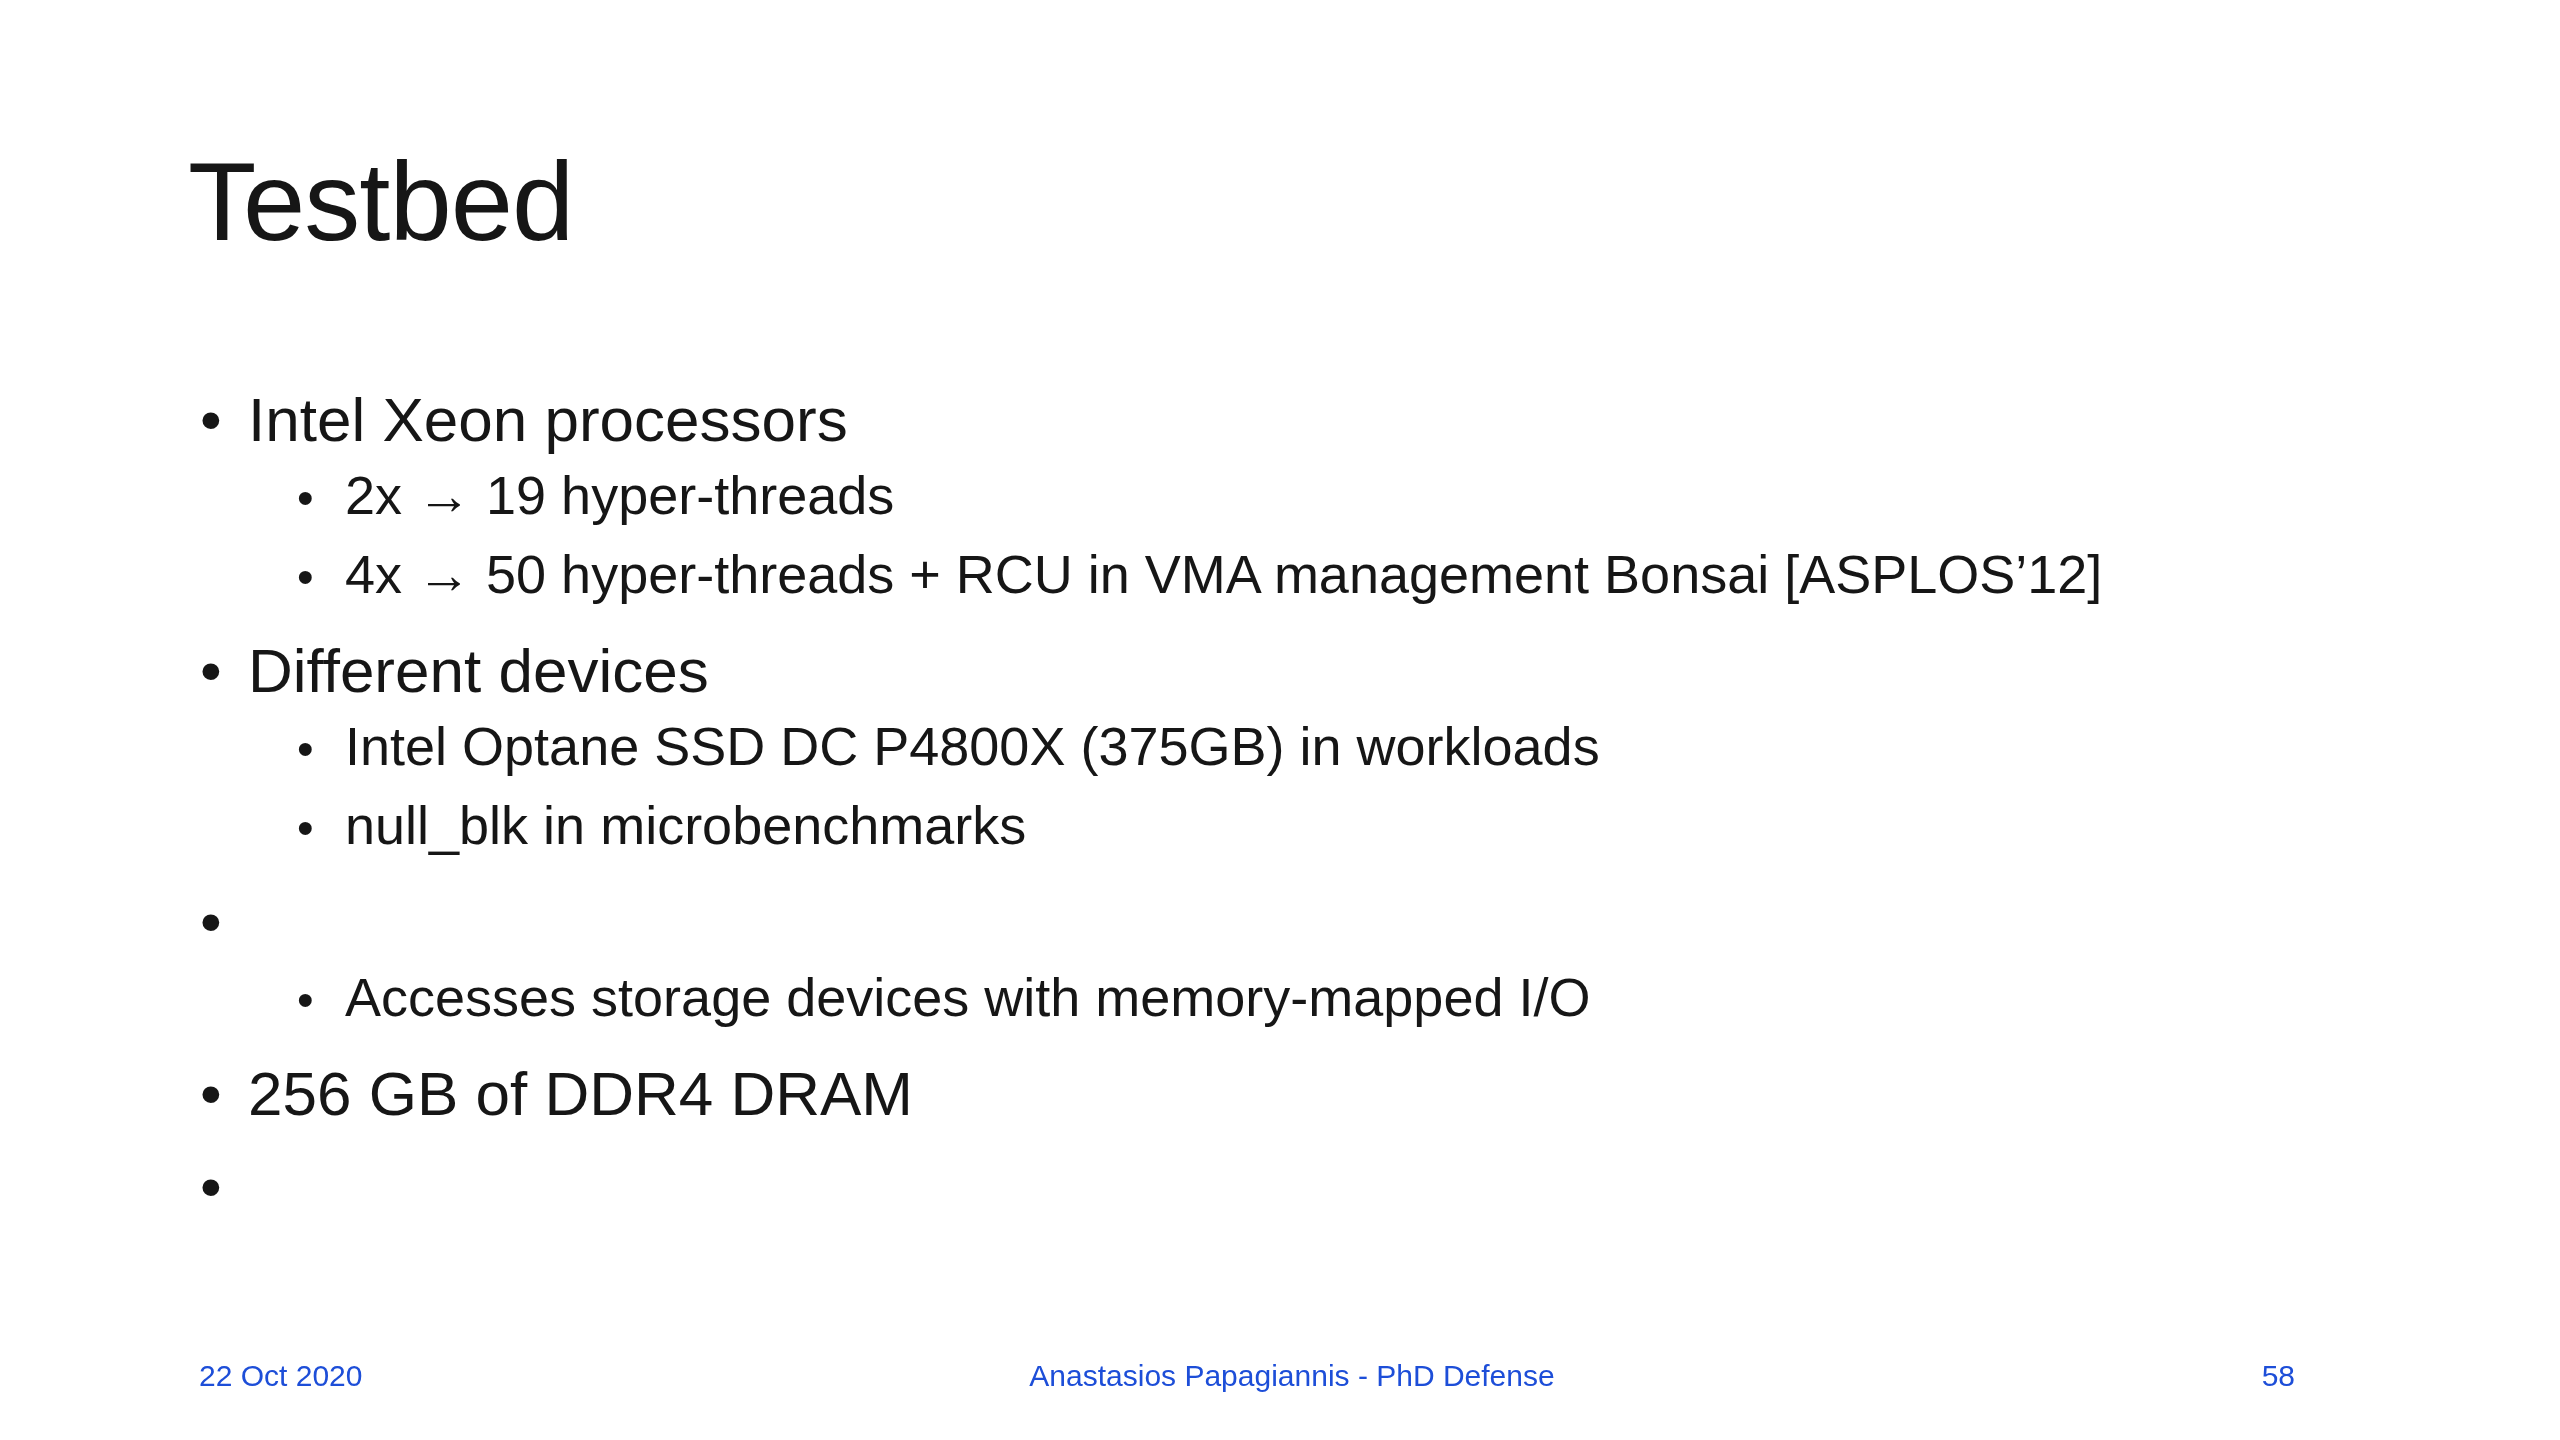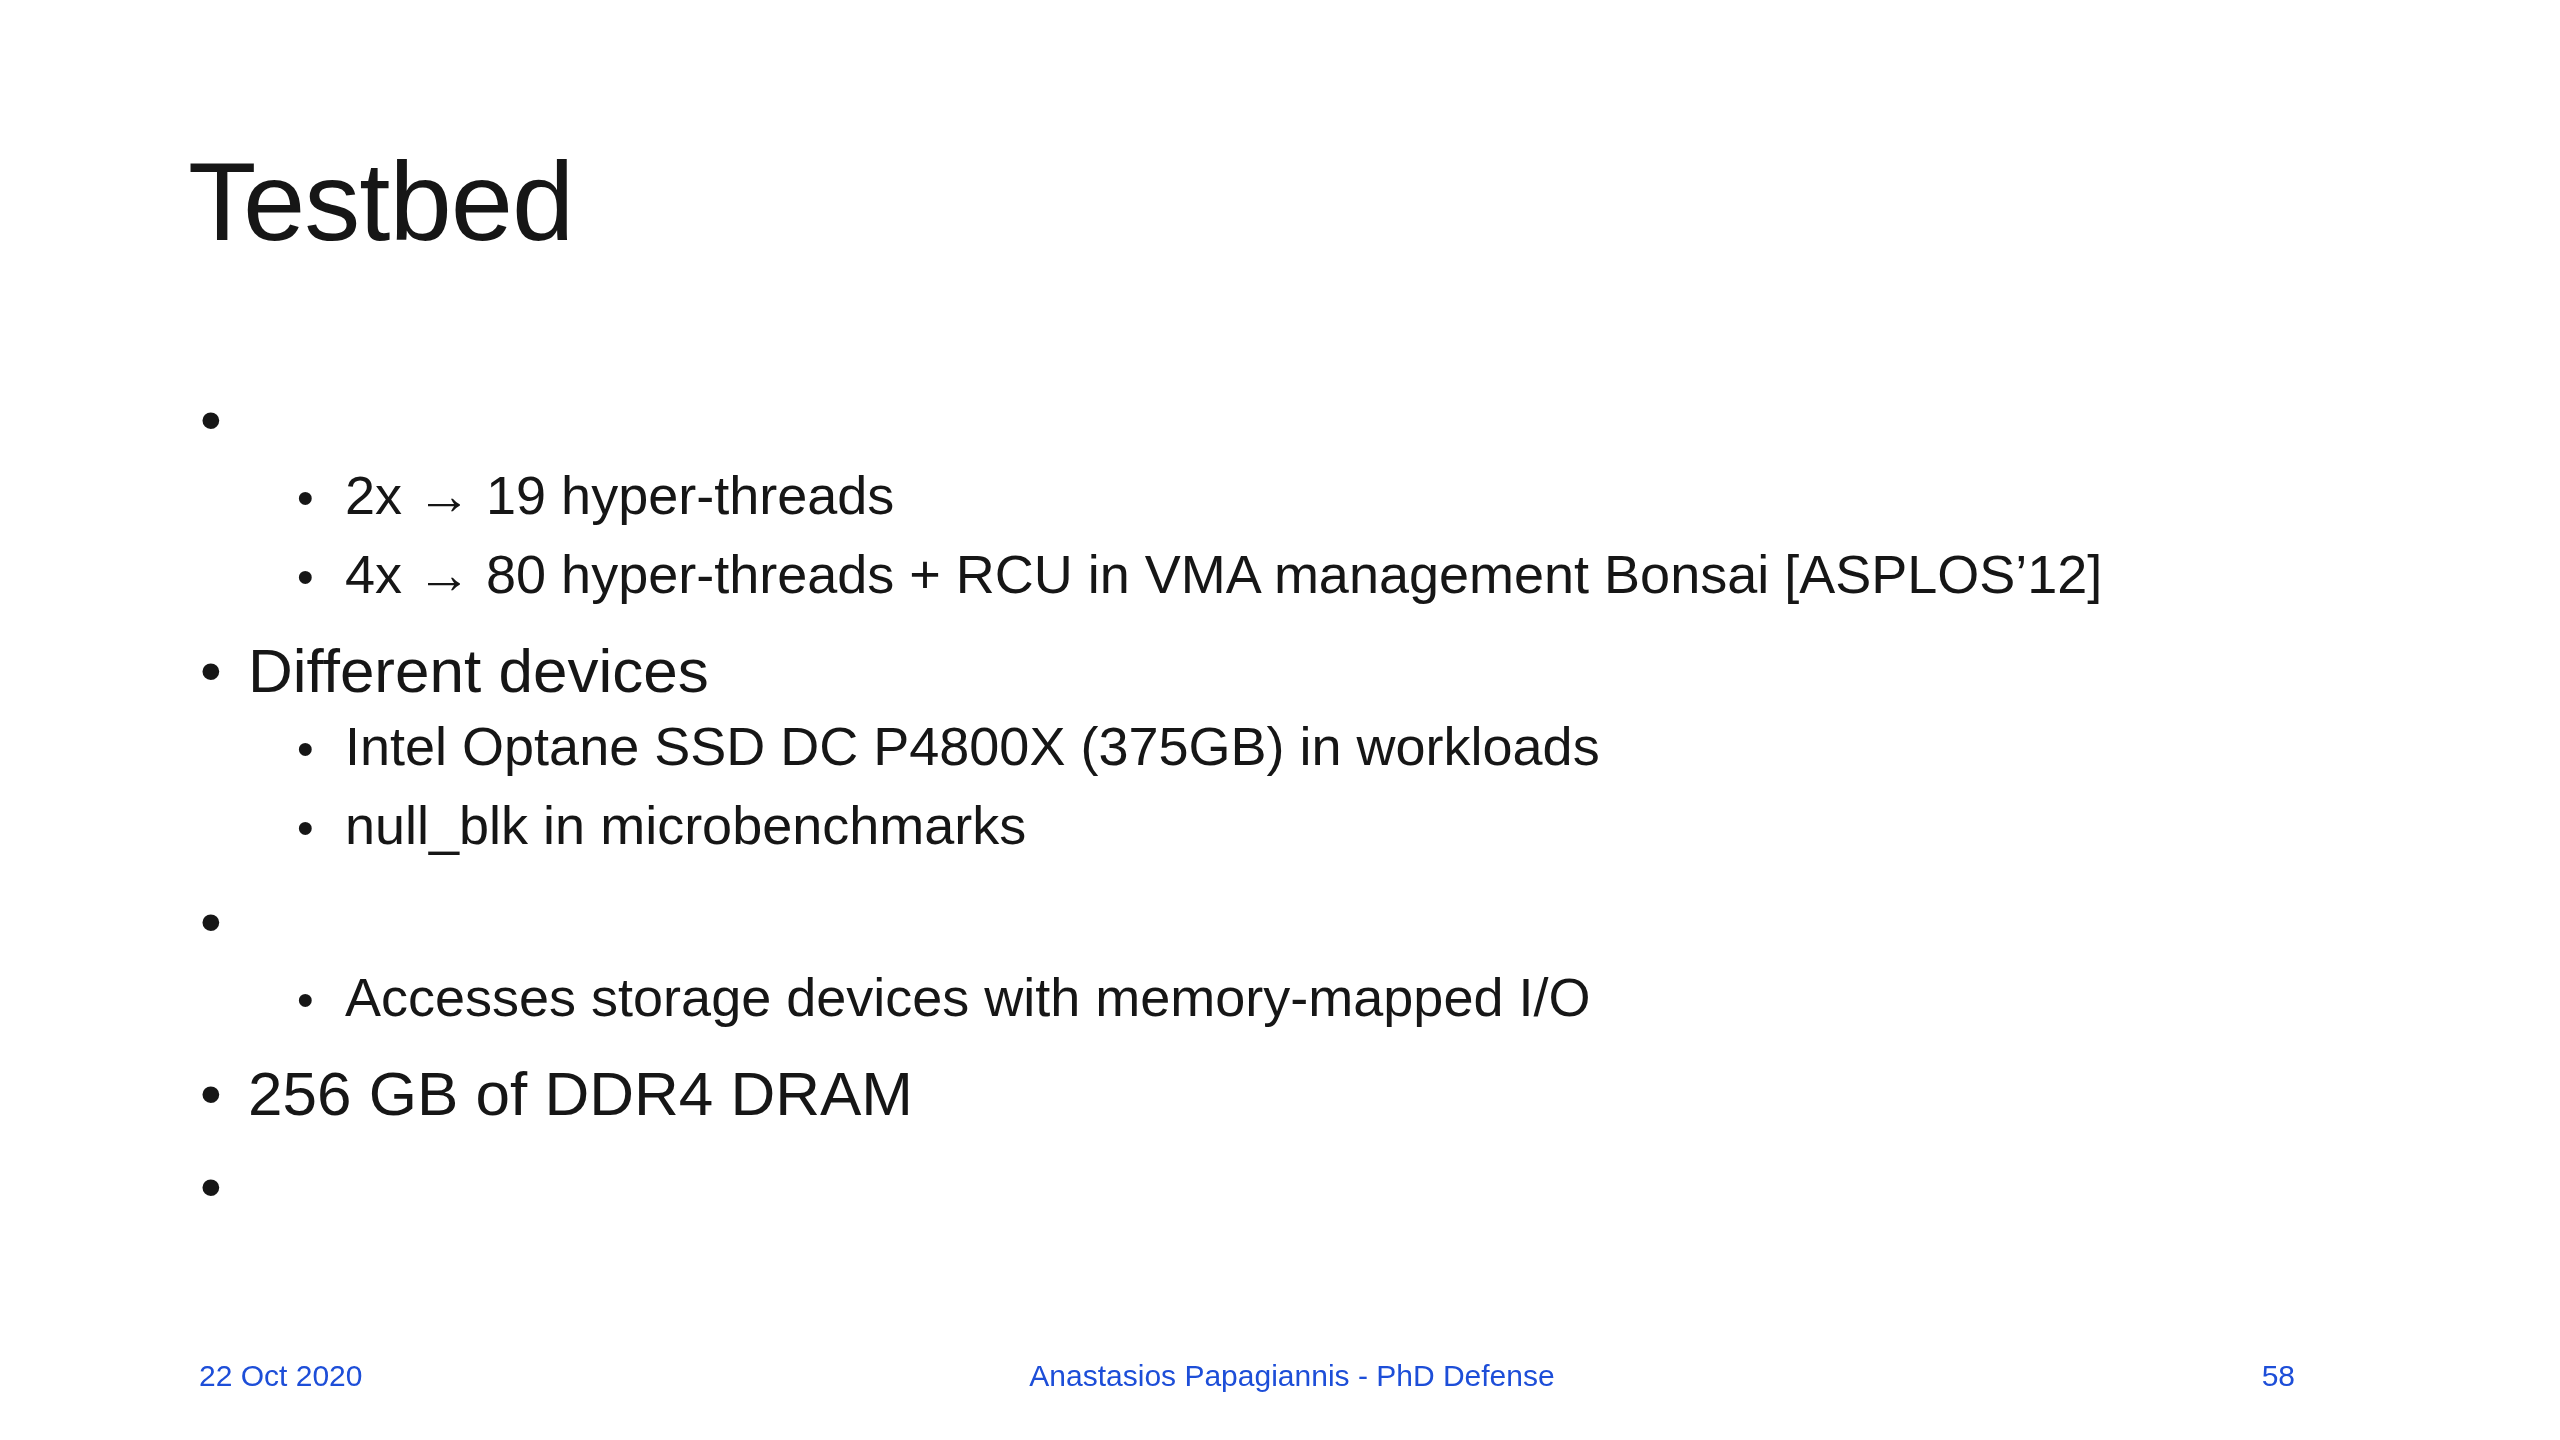--- a/index.html
+++ b/index.html
@@ -82,28 +82,29 @@
 </head>
 <body>
 
 <div class="slide">
 
   <h1 class="title">Testbed</h1>
 
   <ul class="bullets">
     <li class="l1">
       <span class="marker">•</span>
+      <span>Intel Xeon processors</span>
     </li>
     <li class="l2">
       <span class="marker">•</span>
       <span>2x → 19 hyper-threads</span>
     </li>
     <li class="l2">
       <span class="marker">•</span>
-      <span>4x → 80 hyper-threads + RCU in VMA management Bonsai [ASPLOS’12]</span>
+      <span>4x → 50 hyper-threads + RCU in VMA management Bonsai [ASPLOS’12]</span>
     </li>
     <li class="l1">
       <span class="marker">•</span>
       <span>Different devices</span>
     </li>
     <li class="l2">
       <span class="marker">•</span>
       <span>Intel Optane SSD DC P4800X (375GB) in workloads</span>
     </li>
     <li class="l2">

